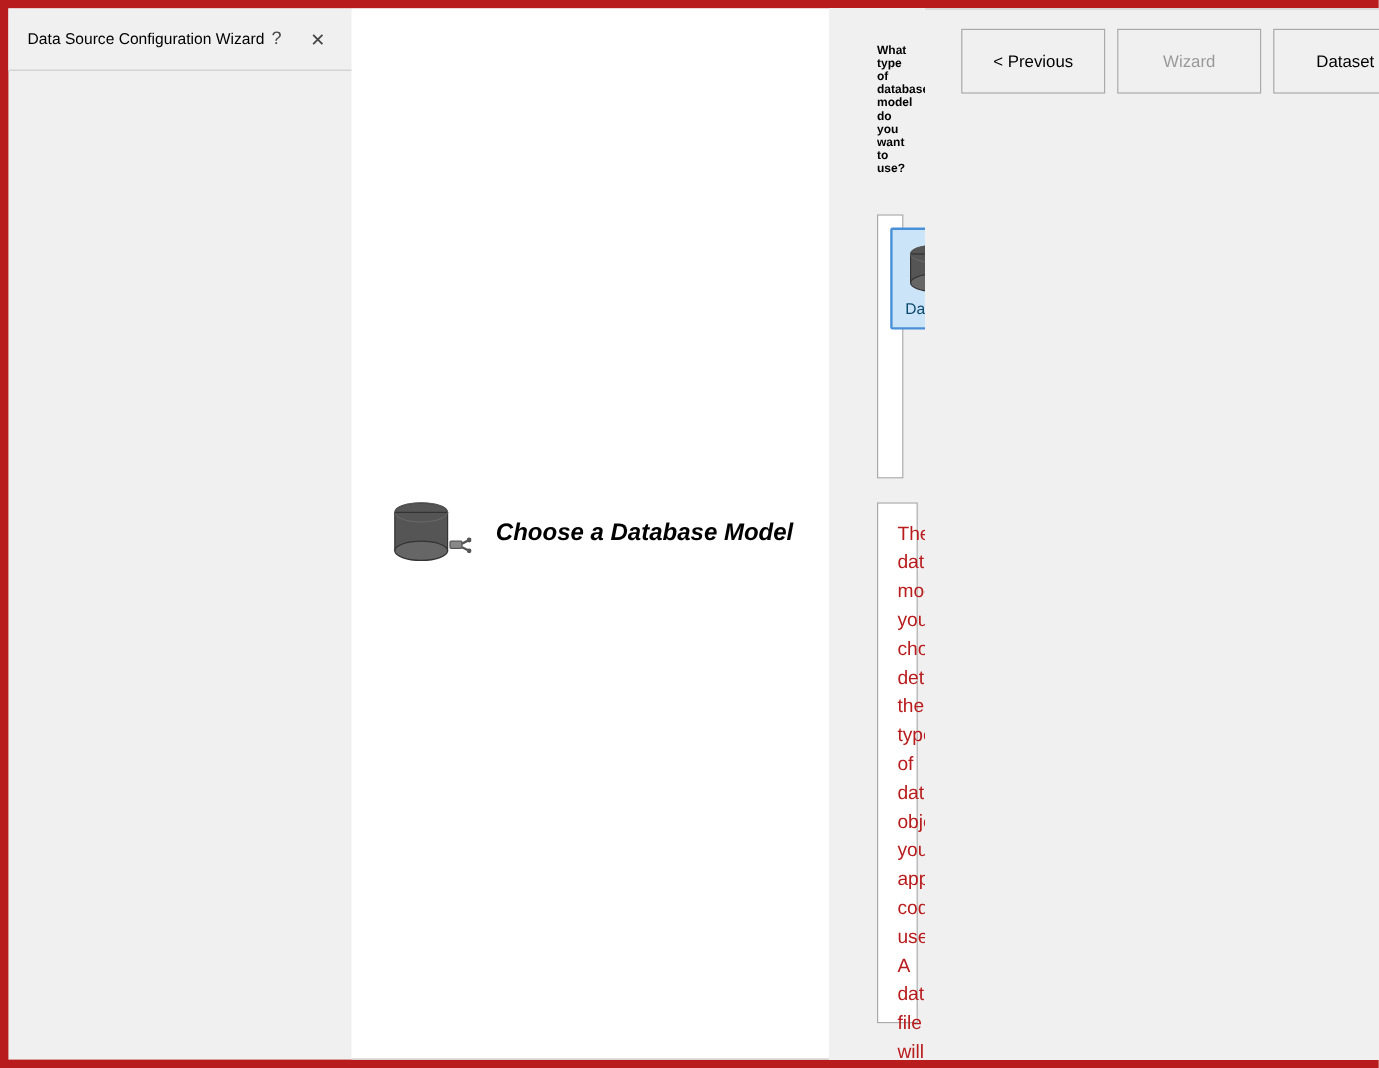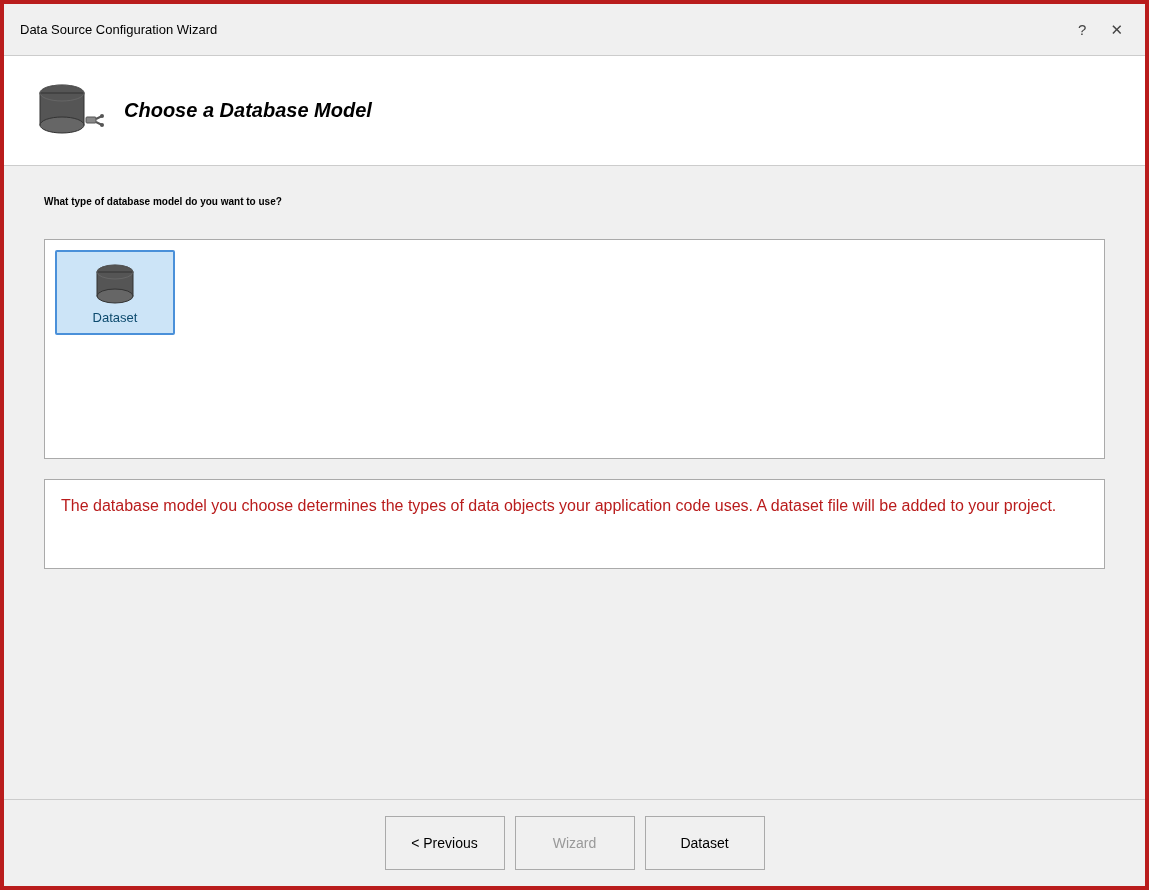--- a/index.html
+++ b/index.html
@@ -16,23 +16,23 @@
       justify-content: center;
       width: 1149px;
       height: 890px;
       overflow: hidden;
     }
 
     .dialog {
       width: 1149px;
       height: 890px;
       background: #f0f0f0;
-      border: 4px solid #b91c1c;
-      display: flex;
-      flex-direction: column;
+      border: 7px solid #b91c1c;
+      display: flex;
+      flex-direction: row;
       box-shadow: 2px 2px 8px rgba(0,0,0,0.3);
     }
 
     
     .title-bar {
       background: #f0f0f0;
       height: 52px;
       display: flex;
       align-items: center;
       justify-content: space-between;

